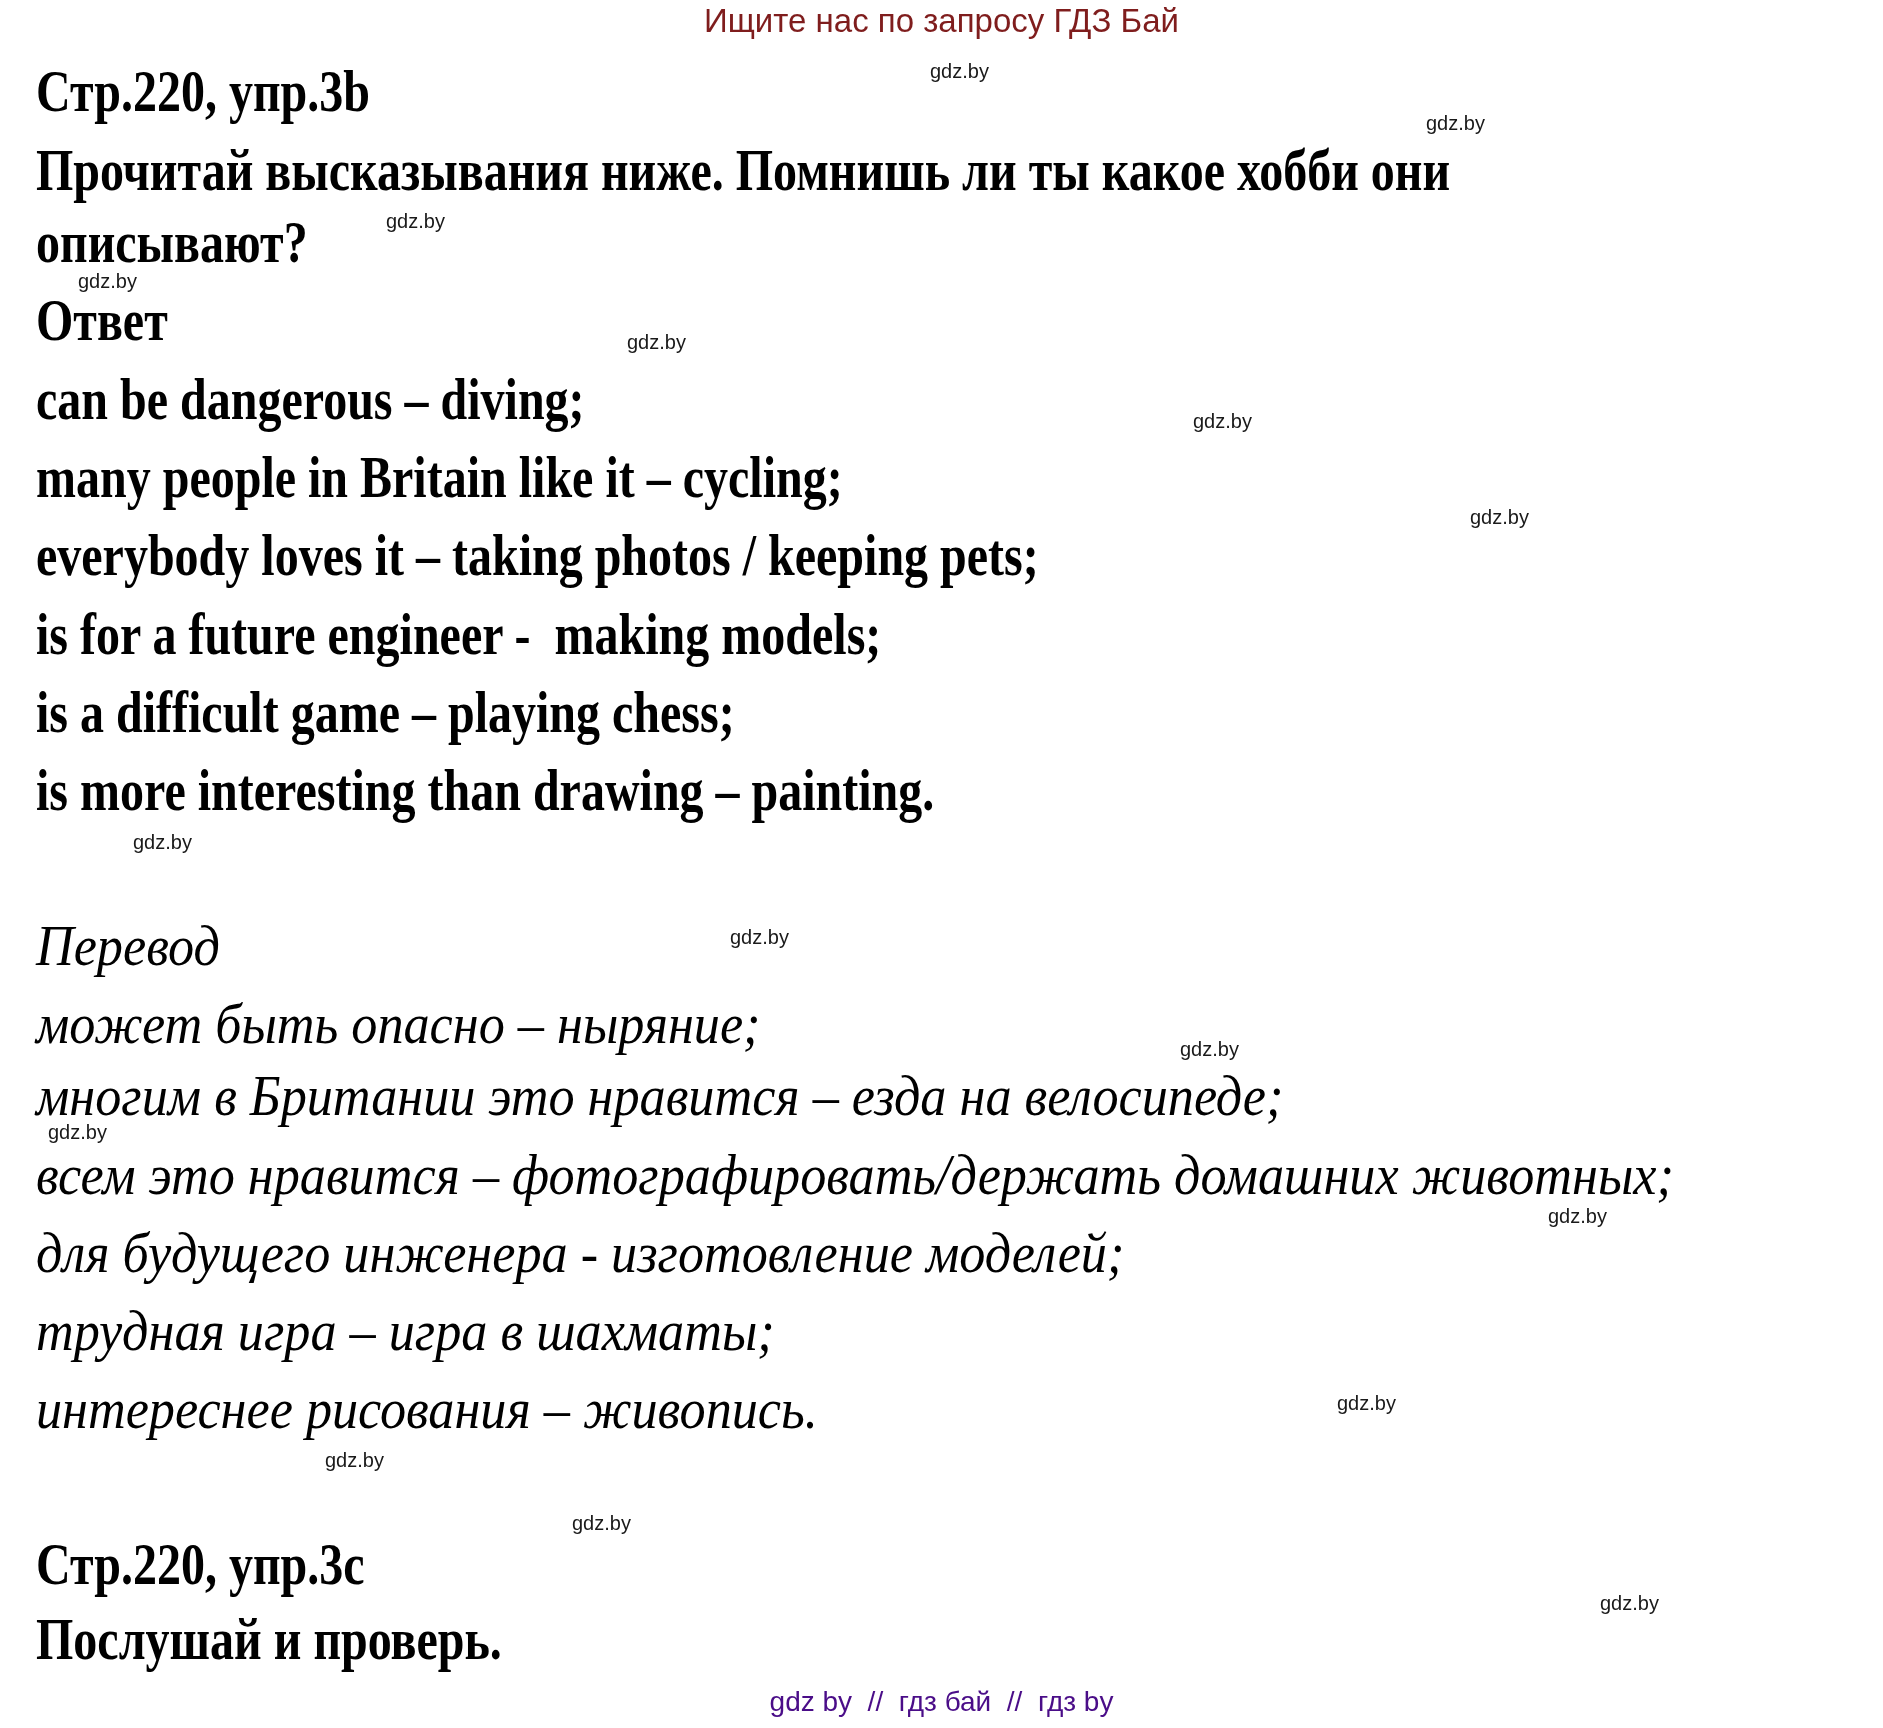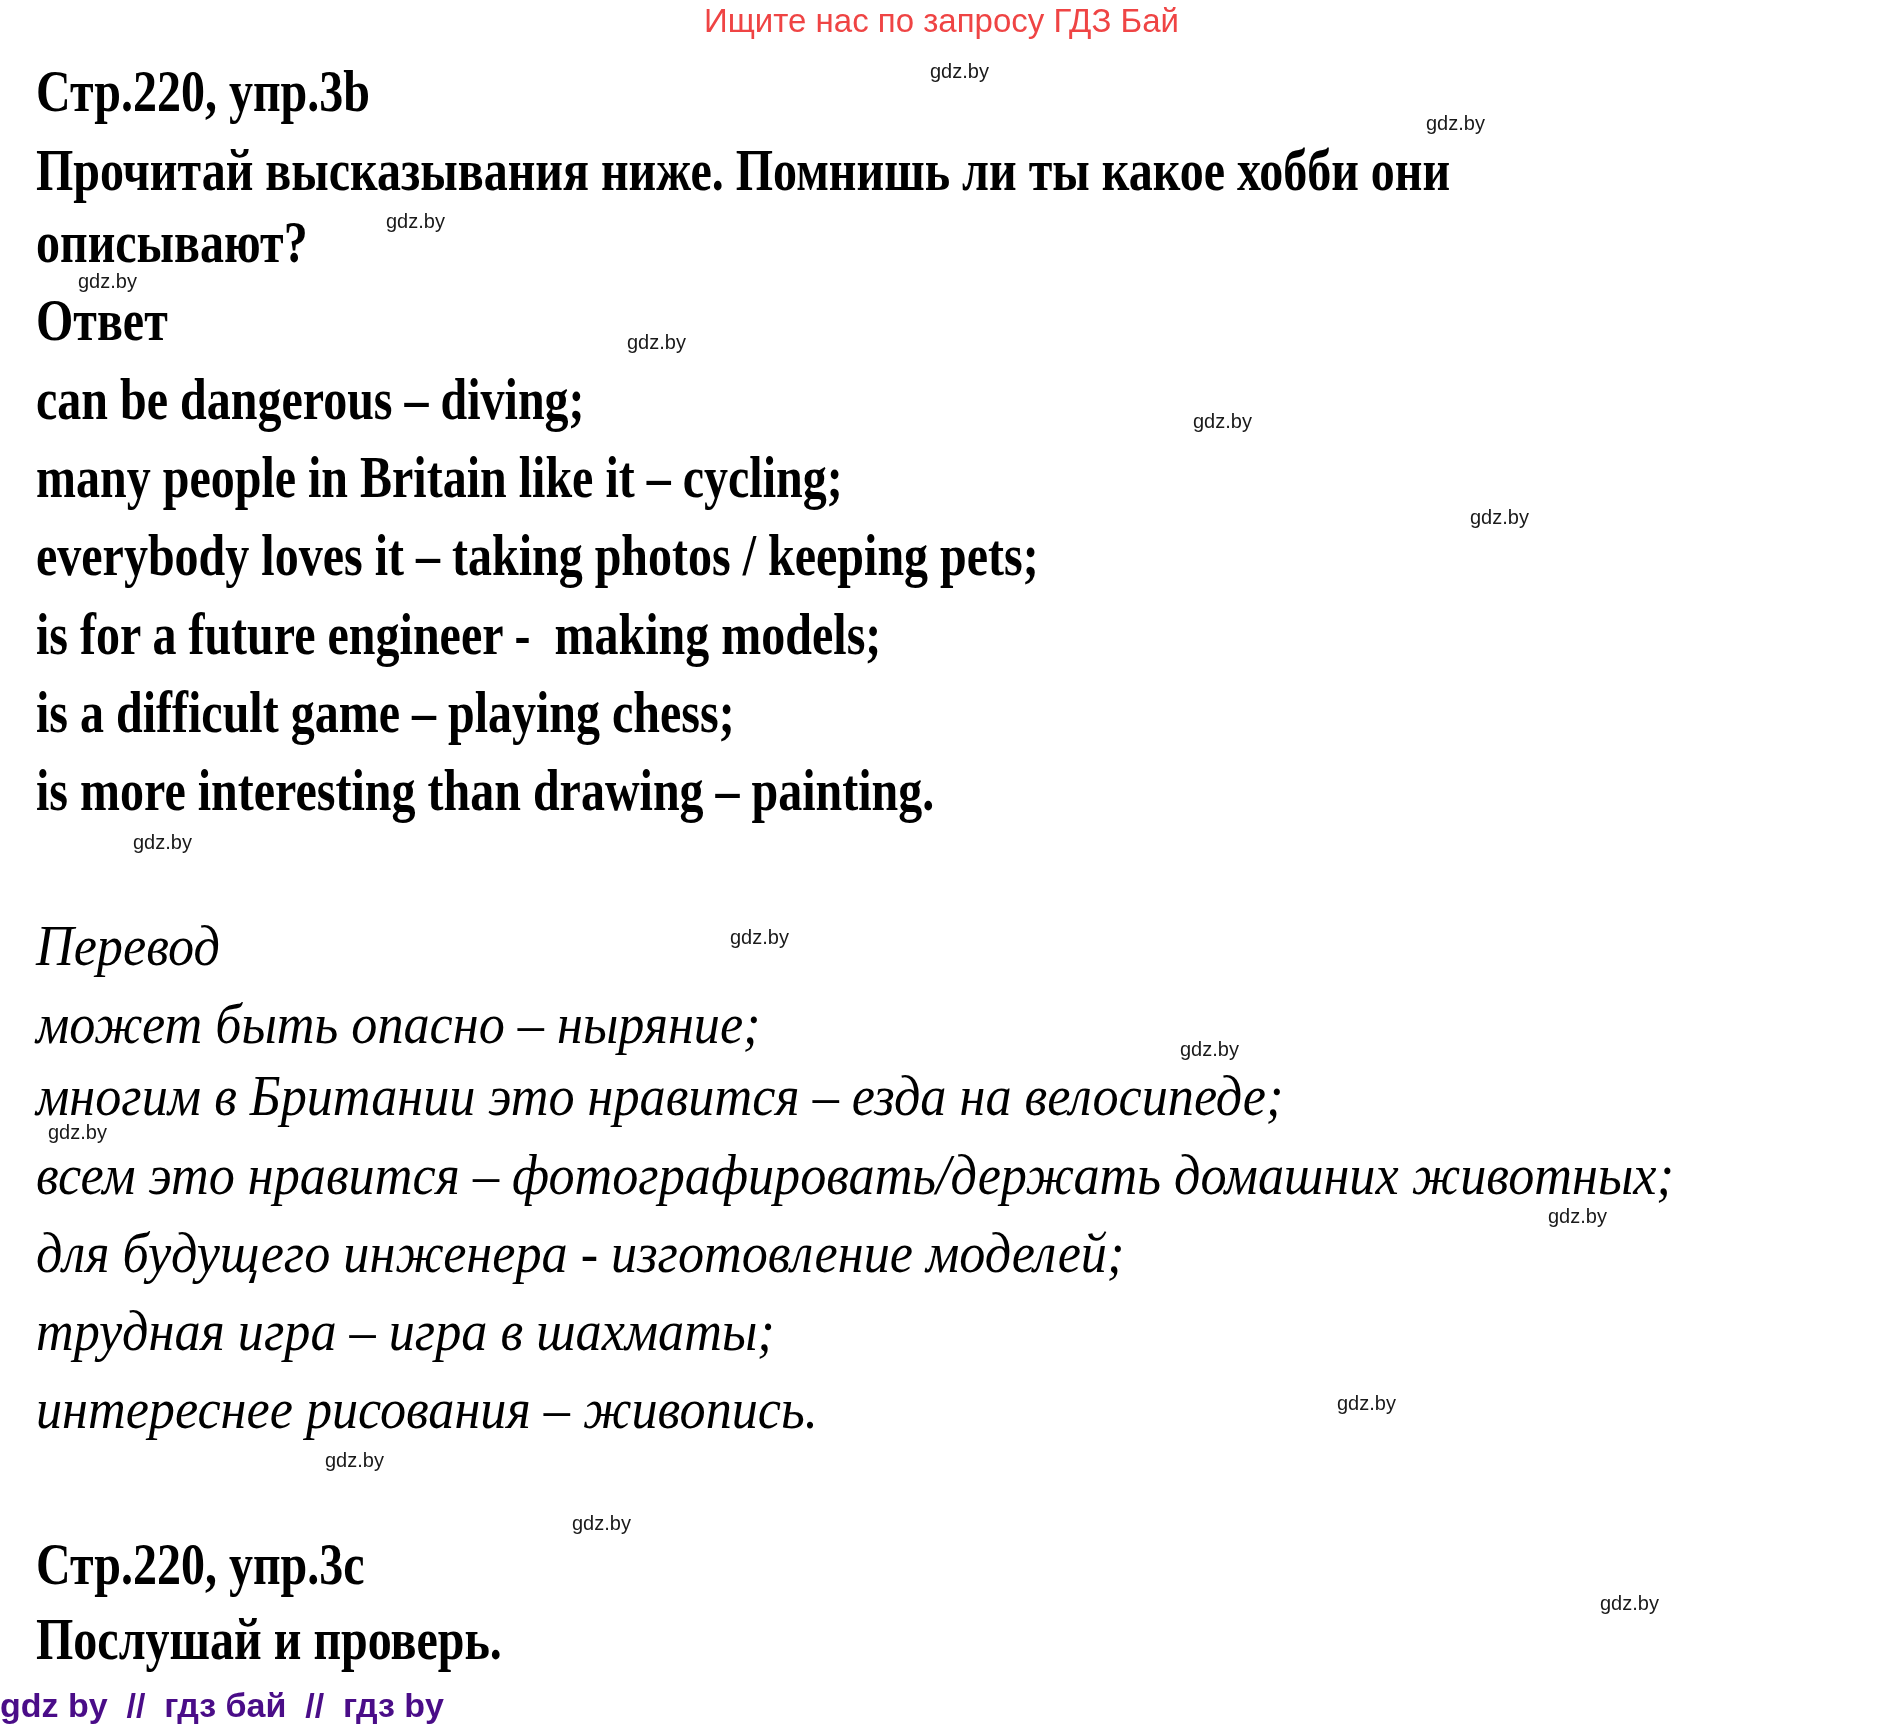--- a/index.html
+++ b/index.html
@@ -12,21 +12,21 @@
     font-family: "Liberation Serif", serif;
     color: #000000;
   }
   .promo {
     position: absolute;
     top: 2px; left: 0;
     width: 100%;
     text-align: center;
     font-family: "Liberation Sans", sans-serif;
     font-size: 33px;
-    color: #ef4444;
+    color: #7f1d1d;
     white-space: pre;
   }
   .wm {
     position: absolute;
     font-family: "Liberation Sans", sans-serif;
     font-size: 20px;
     color: #1a1a1a;
     line-height: 1.1;
     white-space: pre;
   }
@@ -49,26 +49,25 @@
     line-height: 1.1;
     white-space: pre;
     transform: scaleX(0.90);
     transform-origin: 0 0;
     font-family: "Liberation Serif", serif;
   }
   .footer {
     position: absolute;
     top: 1686px; left: 0;
     width: 100%;
-    text-align: left;
+    text-align: center;
     font-family: "Liberation Sans", sans-serif;
-    font-size: 34px;
+    font-size: 28px;
     color: #4a0d88;
     white-space: pre;
-    font-weight: bold;
   }
 </style>
 </head>
 <body>
 
 <div class="page">
 
   <div class="promo">Ищите нас по запросу ГДЗ Бай</div>
 
   <span class="wm" style="left:930px;  top:60px;">gdz.by</span>

